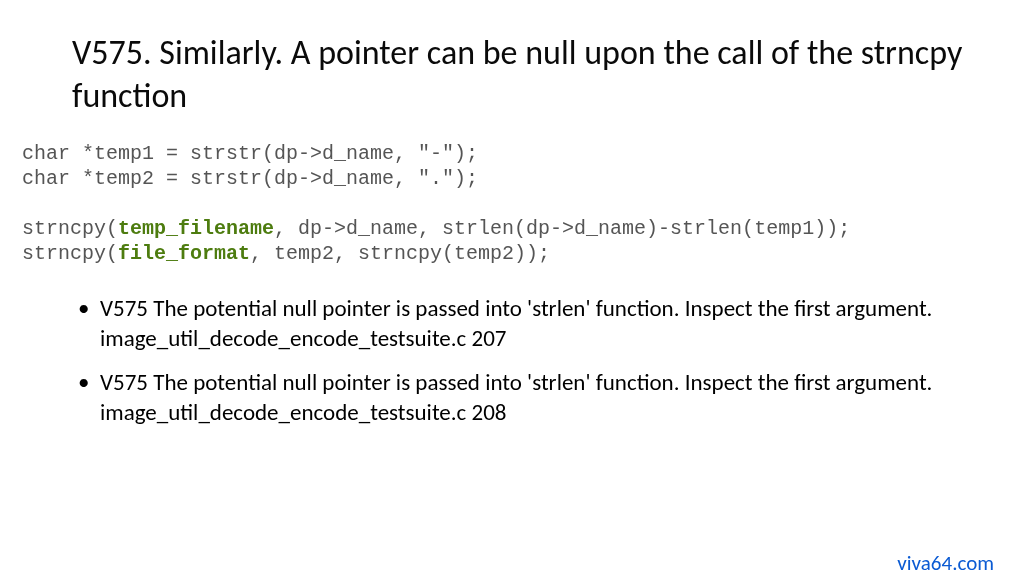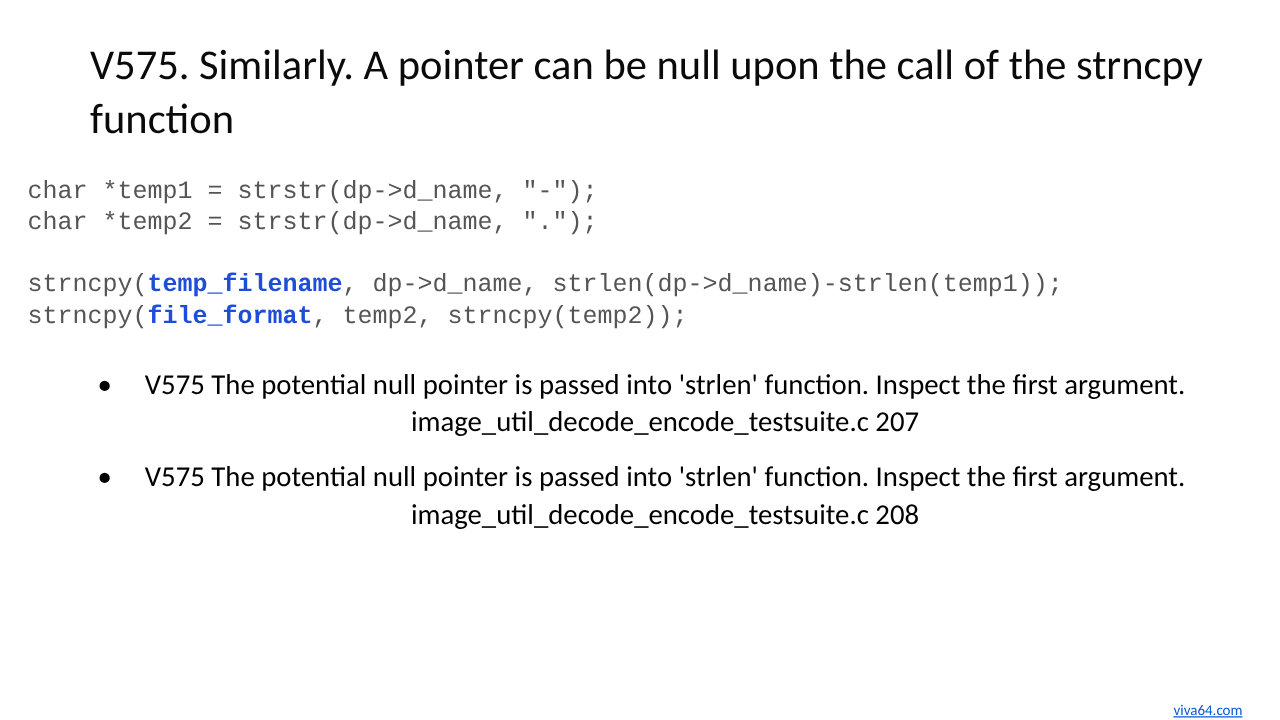--- a/index.html
+++ b/index.html
@@ -28,26 +28,25 @@
     }
     .code-block {
       font-family: Consolas, "Courier New", monospace;
       font-size: 20px;
       line-height: 1.25;
       color: #555;
       margin: 0 20px 28px 22px;
       white-space: pre;
     }
     .code-block .hl {
-      color: #1d4ed8;
+      color: #4d7c0f;
       font-weight: bold;
     }
     .bullets {
       margin: 0 60px 0 72px;
-      text-align: center;
     }
     .bullets li {
       font-size: 23px;
       line-height: 1.3;
       list-style: none;
       position: relative;
       padding-left: 28px;
       margin-bottom: 14px;
       color: #000;
     }
@@ -55,23 +54,22 @@
       content: "•";
       position: absolute;
       left: 6px;
       top: 0;
       font-size: 23px;
     }
     .footer-link {
       position: absolute;
       right: 30px;
       bottom: 12px;
-      font-size: 12px;
+      font-size: 21px;
       color: #0b5bd3;
-      text-decoration: underline;
     }
   </style>
 </head>
 <body>
 
 <div class="slide">
 
   <h1 class="title">V575. Similarly. A pointer can be null upon the call of the strncpy function</h1>
 
   <div class="code-block"><span>char *temp1 = strstr(dp-&gt;d_name, "-");</span>

